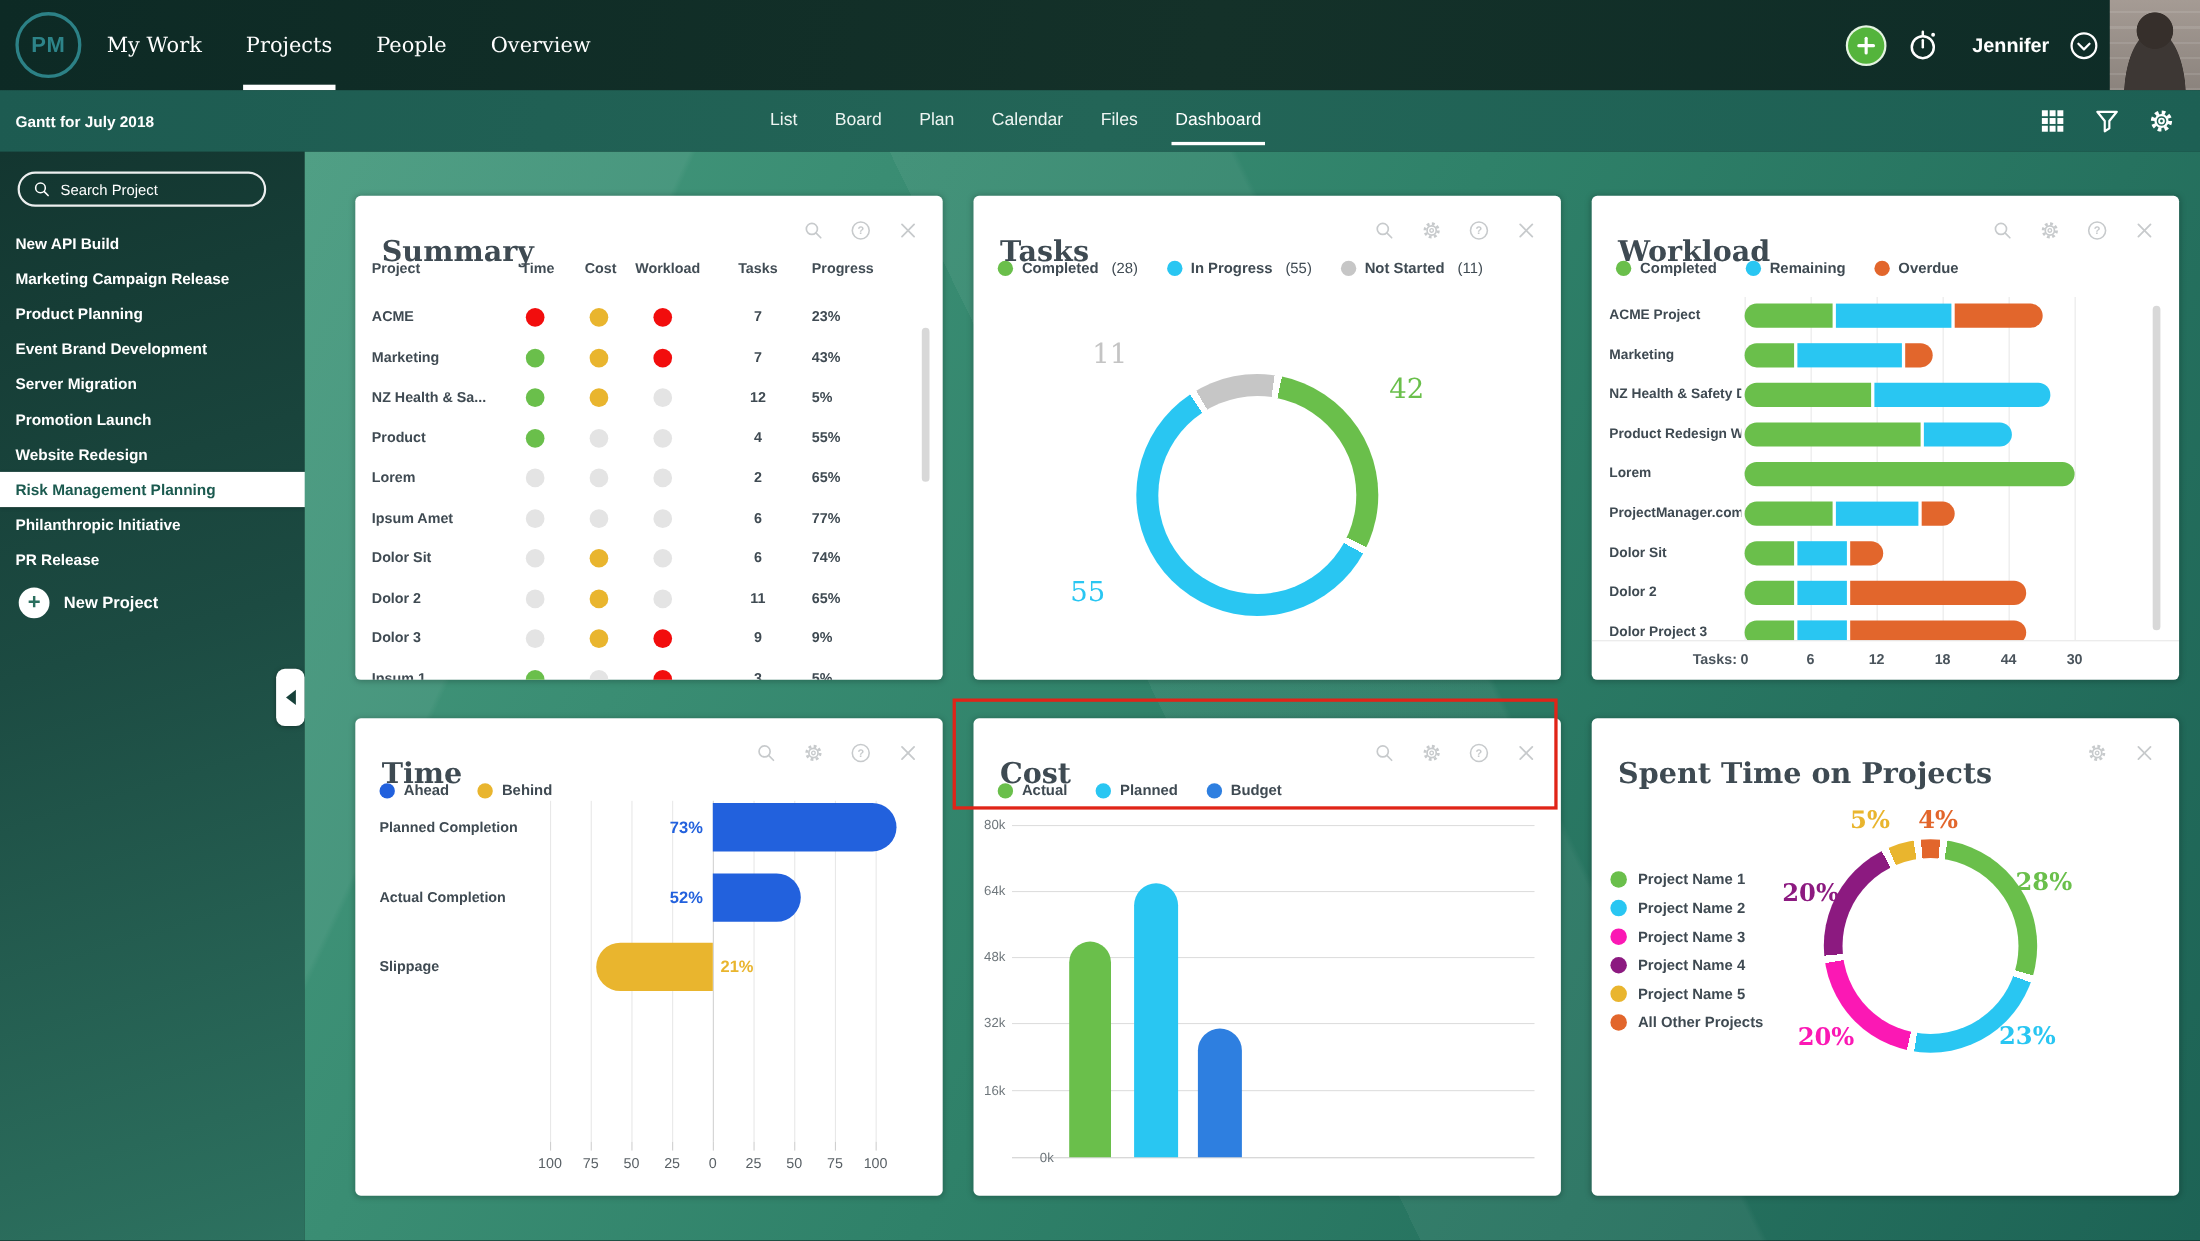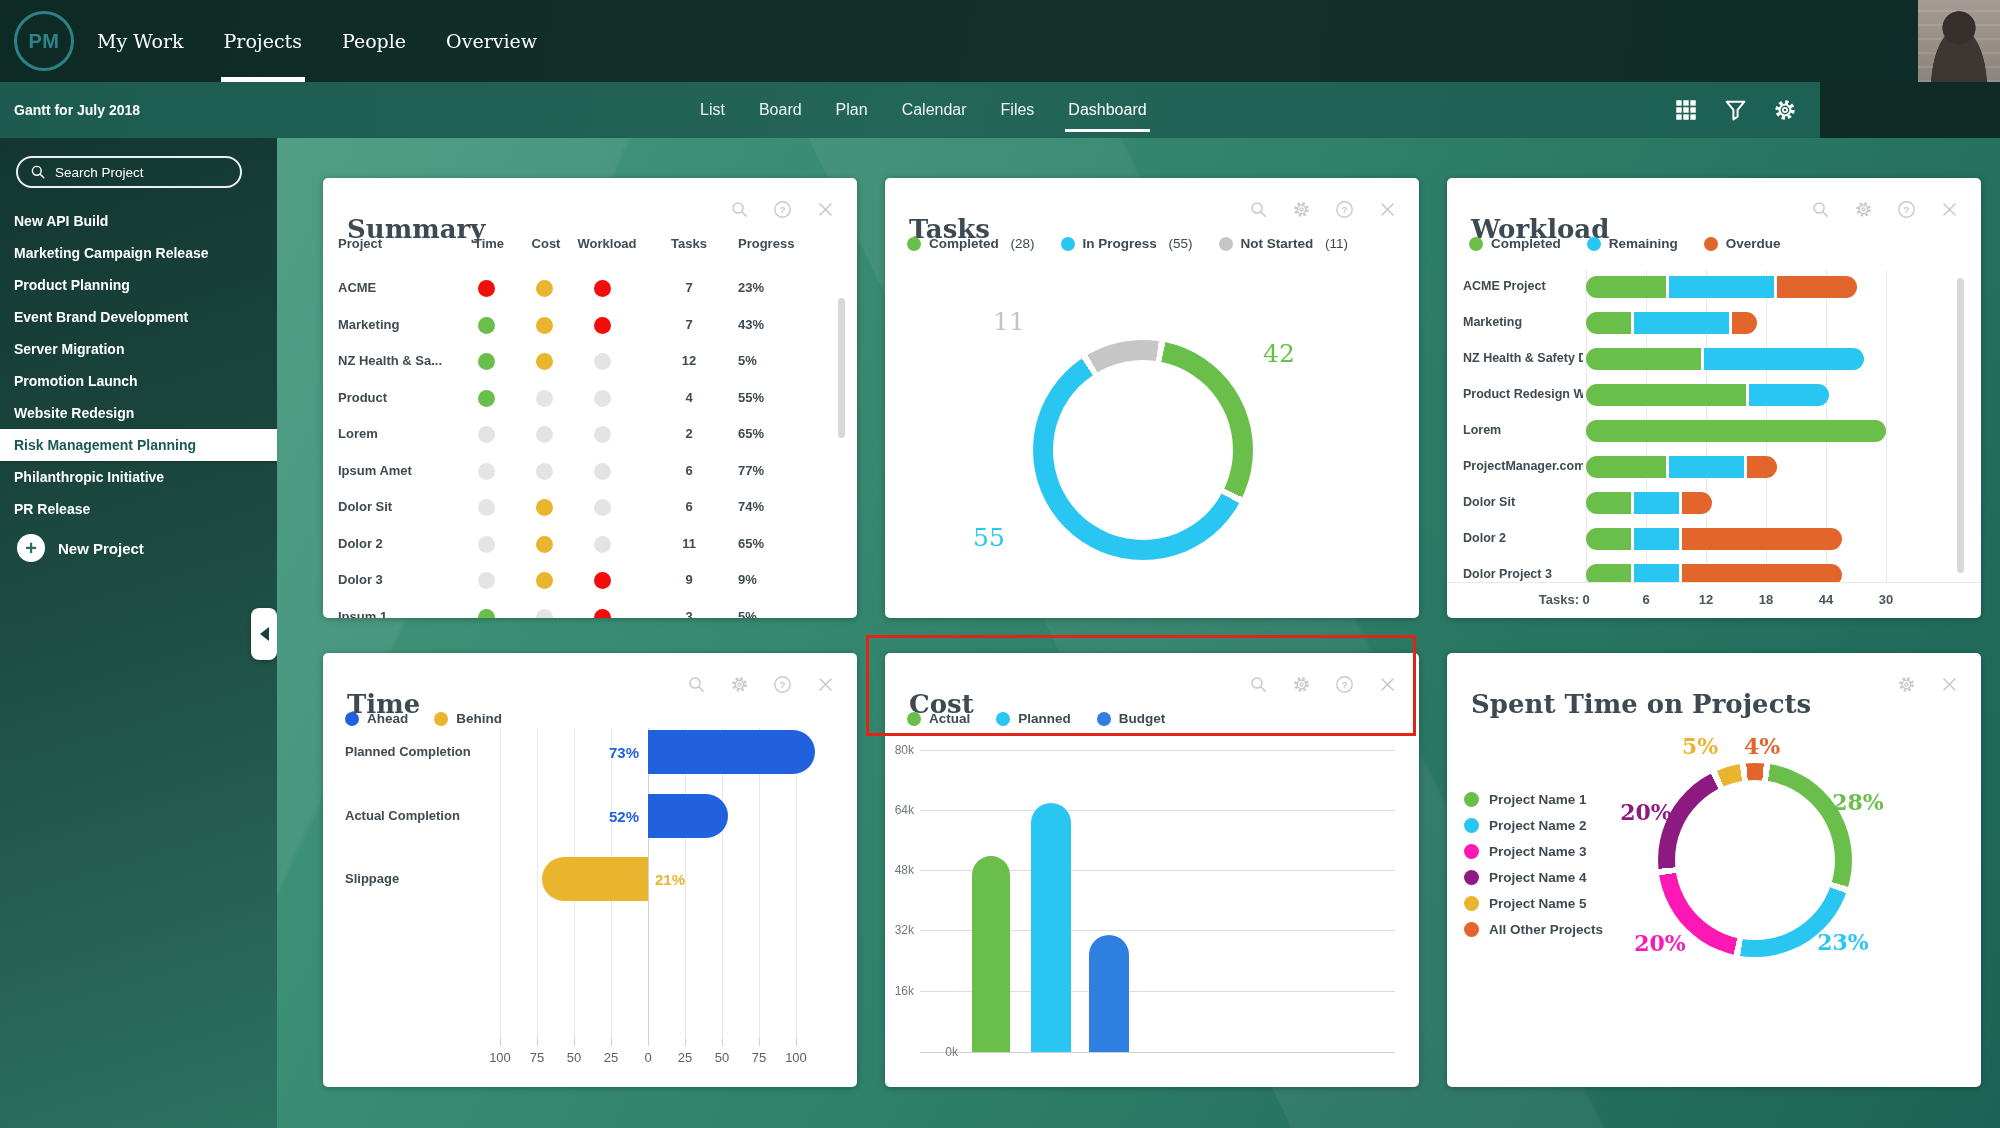--- a/index.html
+++ b/index.html
@@ -22,21 +22,21 @@
   .icon-white{color:#fff;display:flex;align-items:center;justify-content:center;cursor:pointer;}
   .user-name{font-weight:bold;font-size:18px;color:#fff;margin-left:12px;cursor:pointer;}
   .avatar{position:absolute;right:0;top:0;width:82px;height:82px;cursor:pointer;
      background:
        radial-gradient(circle at 50% 34%, #362f2b 0 24%, transparent 25%),
        radial-gradient(ellipse at 50% 108%, #3d3734 0 48%, transparent 49%),
        repeating-linear-gradient(0deg, rgba(255,255,255,.10) 0 2px, transparent 2px 14px),
        linear-gradient(#a59b94,#8b837d);}
 
   
-  .subbar{position:absolute;left:0;top:82px;width:1820px;height:56px;
+  .subbar{position:absolute;left:0;top:82px;width:2000px;height:56px;
           background:linear-gradient(100deg,#1d5b51 0%,#236557 50%,#1d6054 100%);}
   .sub-title{position:absolute;left:14px;top:0;height:56px;display:flex;align-items:center;
              font-size:14px;font-weight:bold;color:#fff;}
   .tabs{position:absolute;left:700px;top:0;height:56px;display:flex;gap:34px;align-items:stretch;
         font-size:16px;color:#eef5f2;}
   .tab{position:relative;display:flex;align-items:center;cursor:pointer;}
   .tab.active{color:#fff;}
   .tab.active::after{content:"";position:absolute;left:-3px;right:-3px;bottom:6px;height:3px;background:#fff;}
   .sub-icons{position:absolute;right:22px;top:0;height:56px;display:flex;gap:24px;align-items:center;}
 
@@ -148,20 +148,43 @@
 <div class="stage">
 
   <header class="topbar">
     <div class="logo">PM</div>
     <nav class="nav" id="nav-list">
         <div class="nav-item">My Work</div>
         <div class="nav-item active">Projects</div>
         <div class="nav-item">People</div>
         <div class="nav-item">Overview</div>
       </nav>
+    <div class="top-right">
+      <div class="plus-btn">
+        <svg width="19" height="19" viewBox="0 0 20 20">
+            <line x1="10" y1="3" x2="10" y2="17" stroke="#fff" stroke-width="3" stroke-linecap="round"></line>
+            <line x1="3" y1="10" x2="17" y2="10" stroke="#fff" stroke-width="3" stroke-linecap="round"></line>
+          </svg>
+      </div>
+      <div class="icon-white">
+        <svg width="30" height="30" viewBox="0 0 24 24">
+            <circle cx="12" cy="13.5" r="8" fill="none" stroke="#fff" stroke-width="1.8"></circle>
+            <line x1="12" y1="13.5" x2="12" y2="8.5" stroke="#fff" stroke-width="1.8" stroke-linecap="round"></line>
+            <line x1="12" y1="2.2" x2="12" y2="5" stroke="#fff" stroke-width="1.8" stroke-linecap="round"></line>
+            <circle cx="19.5" cy="4.5" r="1.4" fill="#fff"></circle>
+          </svg>
+      </div>
+      <span class="user-name">Jennifer</span>
+      <div class="icon-white">
+        <svg width="27" height="27" viewBox="0 0 24 24">
+            <circle cx="12" cy="12" r="10" fill="none" stroke="#fff" stroke-width="1.8"></circle>
+            <polyline points="7.5,10.5 12,15 16.5,10.5" fill="none" stroke="#fff" stroke-width="1.8" stroke-linecap="round" stroke-linejoin="round"></polyline>
+          </svg>
+      </div>
+    </div>
     <div class="avatar"></div>
   </header>
 
   <div class="subbar">
     <div class="sub-title">Gantt for July 2018</div>
     <div class="tabs" id="tab-list">
         <div class="tab">List</div>
         <div class="tab">Board</div>
         <div class="tab">Plan</div>
         <div class="tab">Calendar</div>

